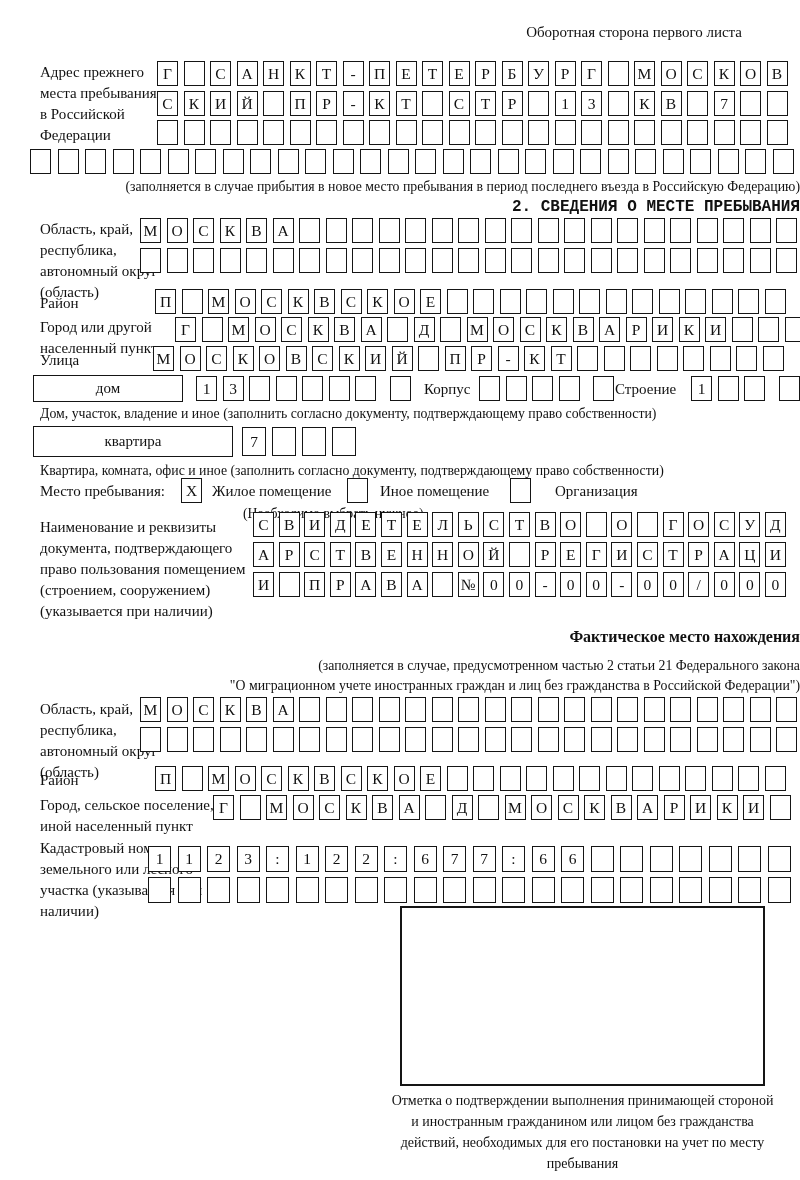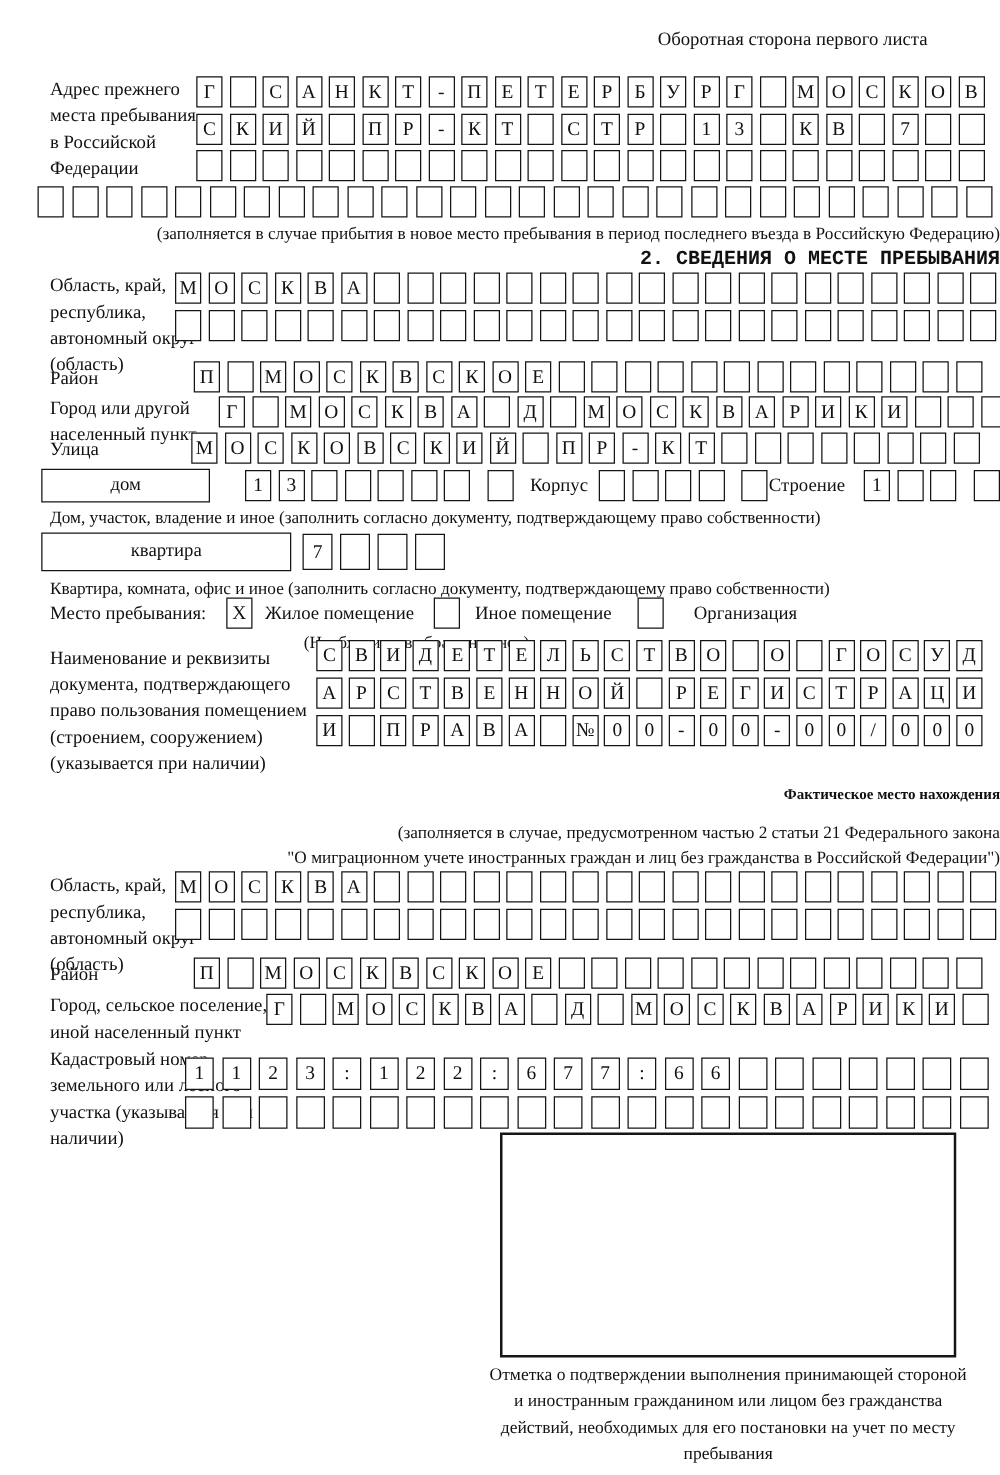--- a/index.html
+++ b/index.html
@@ -284,21 +284,21 @@
       <span class="cell"></span>
       <span class="cell"></span>
       <span class="cell"></span>
       <span class="cell"></span>
       <span class="cell"></span>
       <span class="cell"></span>
       <span class="cell"></span>
       <span class="cell"></span>
     </div>
 
-  <div class="abs widebox" style="top:375px;left:33px;width:135px;height:27px;">дом</div>
+  <div class="abs widebox" style="top:375px;left:33px;width:150px;height:27px;">дом</div>
   <div class="cellrow gap-last" style="top:376px;left:196px;">
       <span class="cell">1</span>
       <span class="cell">3</span>
       <span class="cell"></span>
       <span class="cell"></span>
       <span class="cell"></span>
       <span class="cell"></span>
       <span class="cell"></span>
       <span class="cell"></span>
     </div>
@@ -407,21 +407,21 @@
       <span class="cell">0</span>
       <span class="cell">-</span>
       <span class="cell">0</span>
       <span class="cell">0</span>
       <span class="cell">/</span>
       <span class="cell">0</span>
       <span class="cell">0</span>
       <span class="cell">0</span>
     </div>
 
-  <div class="abs bold center" style="top:628px;font-size:12px;">Фактическое место нахождения</div>
+  <div class="abs bold center" style="top:628px;font-size:16px;">Фактическое место нахождения</div>
   <div class="abs cap center" style="top:656px;">(заполняется в случае, предусмотренном частью 2 статьи 21 Федерального закона</div>
   <div class="abs cap center" style="top:676px;">"О миграционном учете иностранных граждан и лиц без гражданства в Российской Федерации")</div>
 
   <div class="abs lbl" style="top:699px;left:40px;width:140px;">Область, край, республика, автономный округ (область)</div>
   <div class="cellrow" style="top:697px;left:140px;">
       <span class="cell">М</span>
       <span class="cell">О</span>
       <span class="cell">С</span>
       <span class="cell">К</span>
       <span class="cell">В</span>

